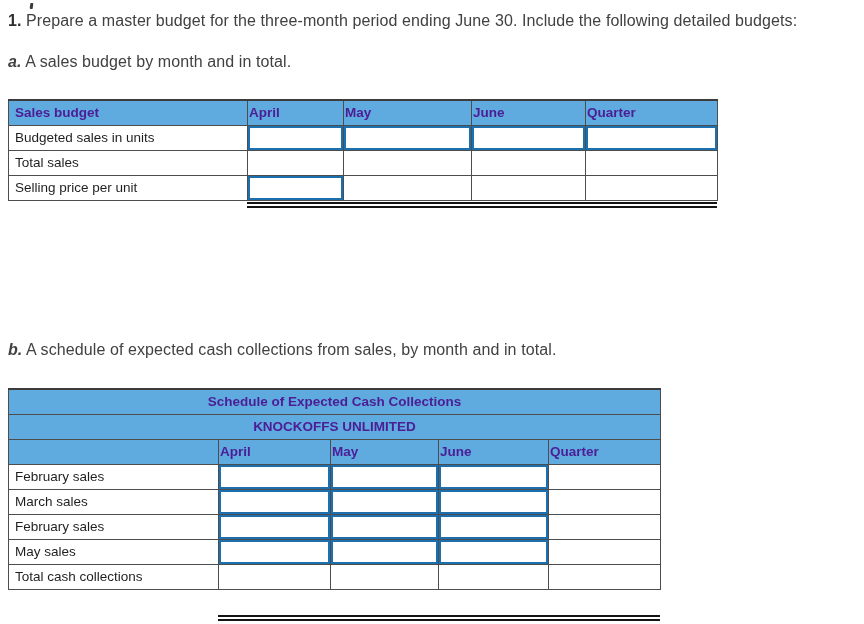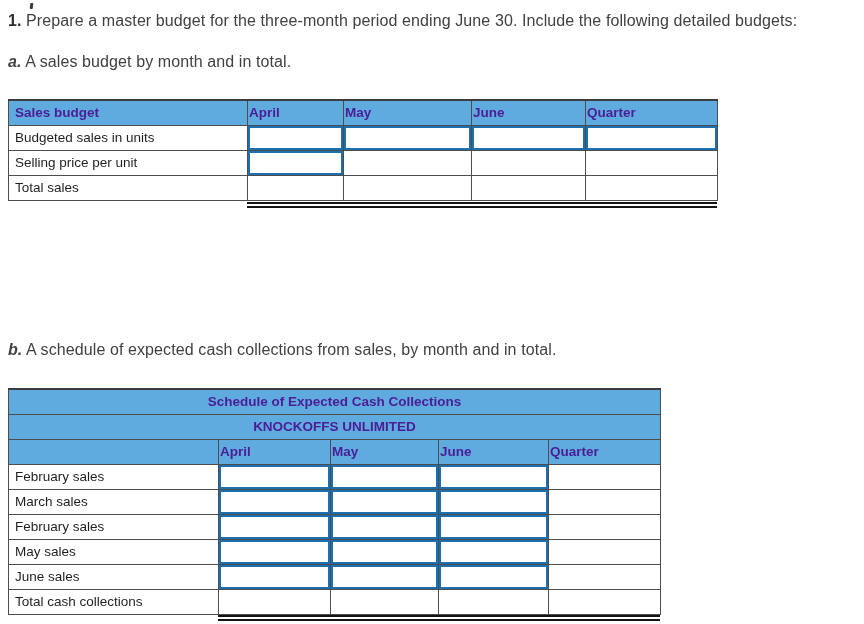--- a/index.html
+++ b/index.html
@@ -61,31 +61,31 @@
         <div class="input-box"></div>
       </td>
       <td class="cell">
         <div class="input-box"></div>
       </td>
       <td class="cell">
         <div class="input-box"></div>
       </td>
     </tr>
     <tr>
-      <td class="lbl">Selling price per unit</td>
-      <td class="cell">
-        <div class="input-box"></div>
-      </td>
+      <td class="lbl">Total sales</td>
+      <td class="cell"></td>
       <td class="cell"></td>
       <td class="cell"></td>
       <td class="cell"></td>
     </tr>
     <tr>
-      <td class="lbl">Total sales</td>
-      <td class="cell"></td>
+      <td class="lbl">Selling price per unit</td>
+      <td class="cell">
+        <div class="input-box"></div>
+      </td>
       <td class="cell"></td>
       <td class="cell"></td>
       <td class="cell"></td>
     </tr>
   </tbody>
     </table>
   <div class="dbl" style="left:247px;top:202px;width:470px;"></div>
 
   <p class="textline" style="top:341px;"><span class="lead-ab">b.</span> <span>A schedule of expected cash collections from sales, by month and in total.</span></p>
 
@@ -157,33 +157,20 @@
       </td>
       <td class="cell">
         <div class="input-box"></div>
       </td>
       <td class="cell">
         <div class="input-box"></div>
       </td>
       <td class="cell"></td>
     </tr>
     <tr>
-      <td class="lbl">June sales</td>
-      <td class="cell">
-        <div class="input-box"></div>
-      </td>
-      <td class="cell">
-        <div class="input-box"></div>
-      </td>
-      <td class="cell">
-        <div class="input-box"></div>
-      </td>
-      <td class="cell"></td>
-    </tr>
-    <tr>
       <td class="lbl">Total cash collections</td>
       <td class="cell"></td>
       <td class="cell"></td>
       <td class="cell"></td>
       <td class="cell"></td>
     </tr>
   </tbody>
     </table>
   <div class="dbl" style="left:218px;top:615px;width:442px;"></div>
 

